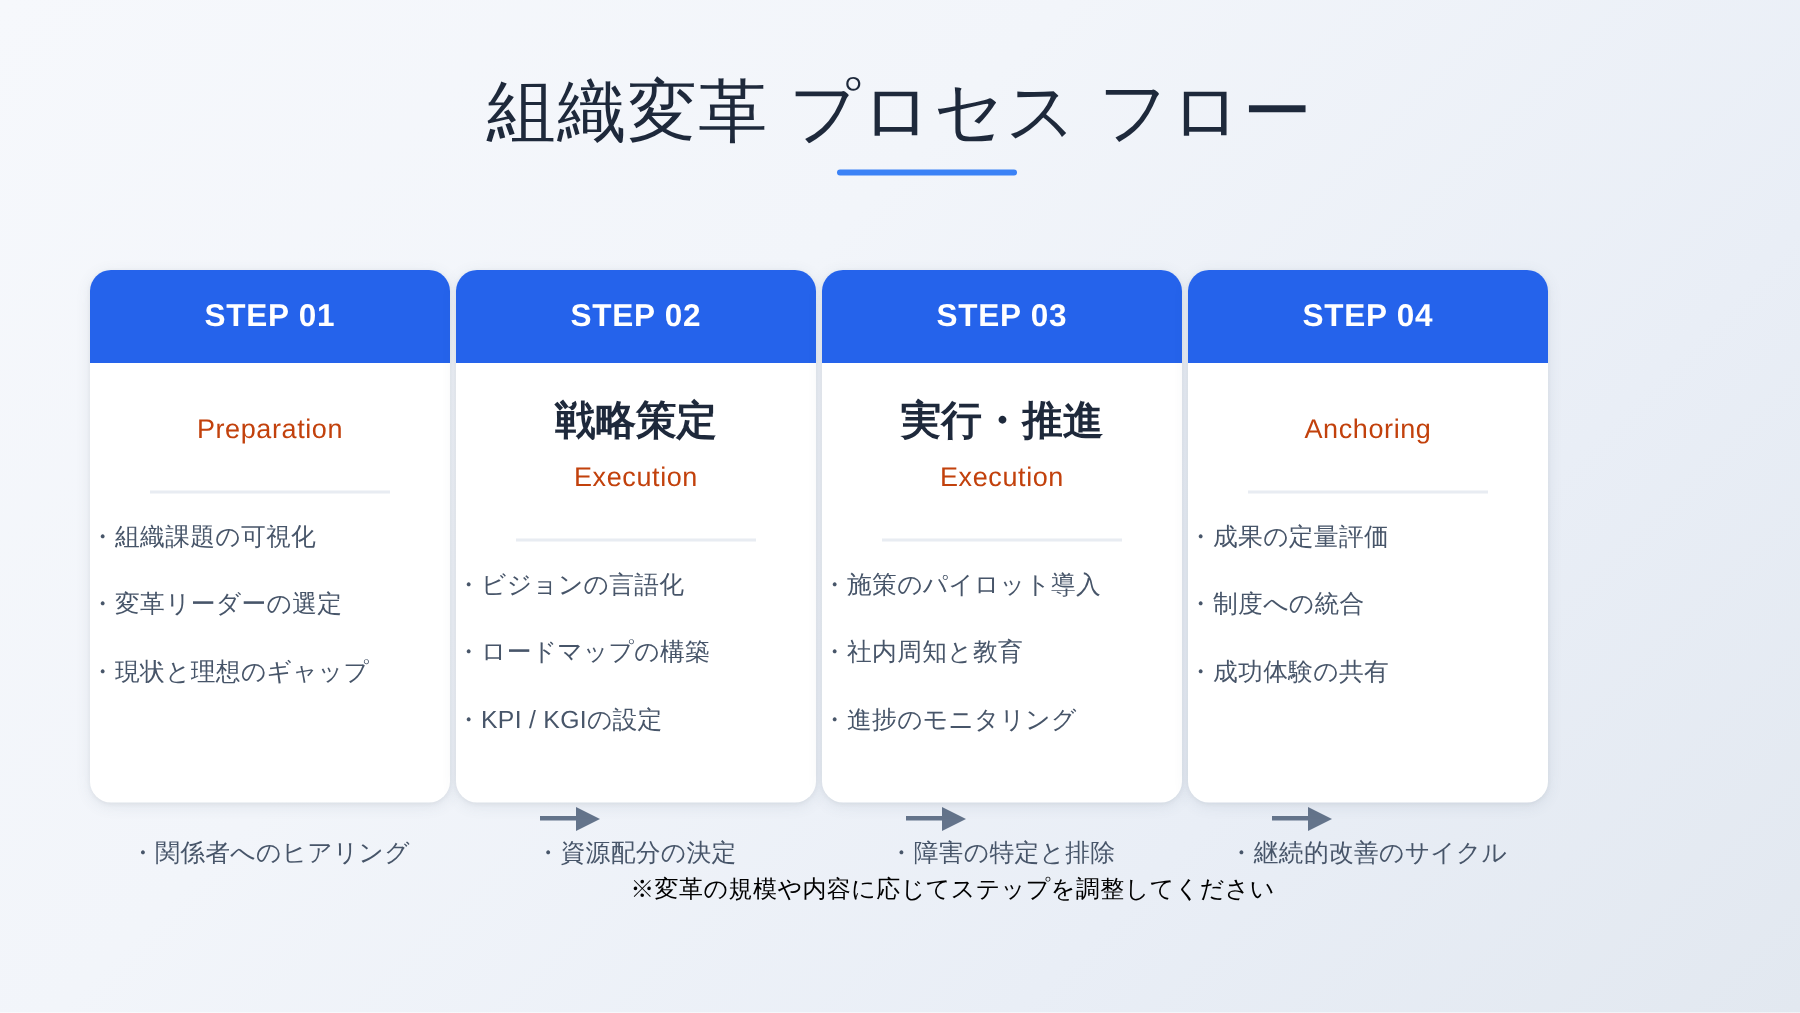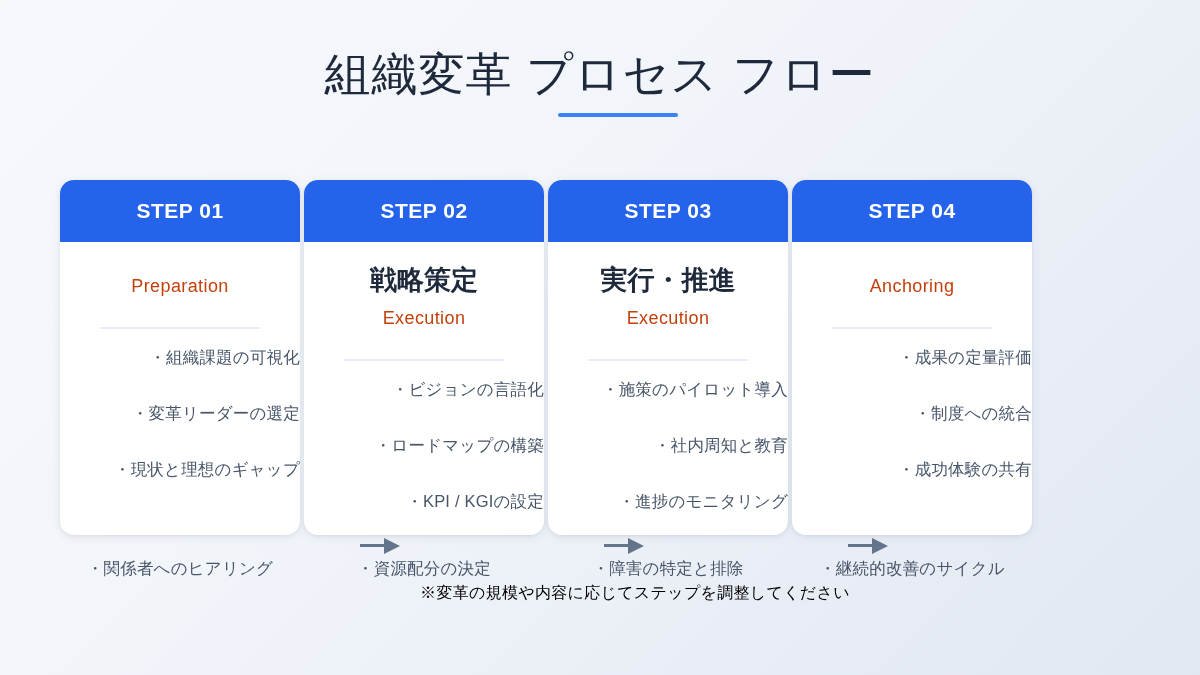--- a/index.html
+++ b/index.html
@@ -111,22 +111,22 @@
     background:#e8ecf2;
     margin:30px 0 0;
     flex:none;
   }
 
   .bullets {
     margin-top:18px;
     width:100%;
     display:flex;
     flex-direction:column;
-    align-items:flex-end;
-    gap:34px;
+    align-items:flex-start;
+    gap:23px;
   }
   .bullet {
     font-size:16.5px;
     color:#475569;
     white-space:nowrap;
     letter-spacing:0.2px;
   }
 
   
   .bullet-overflow {

